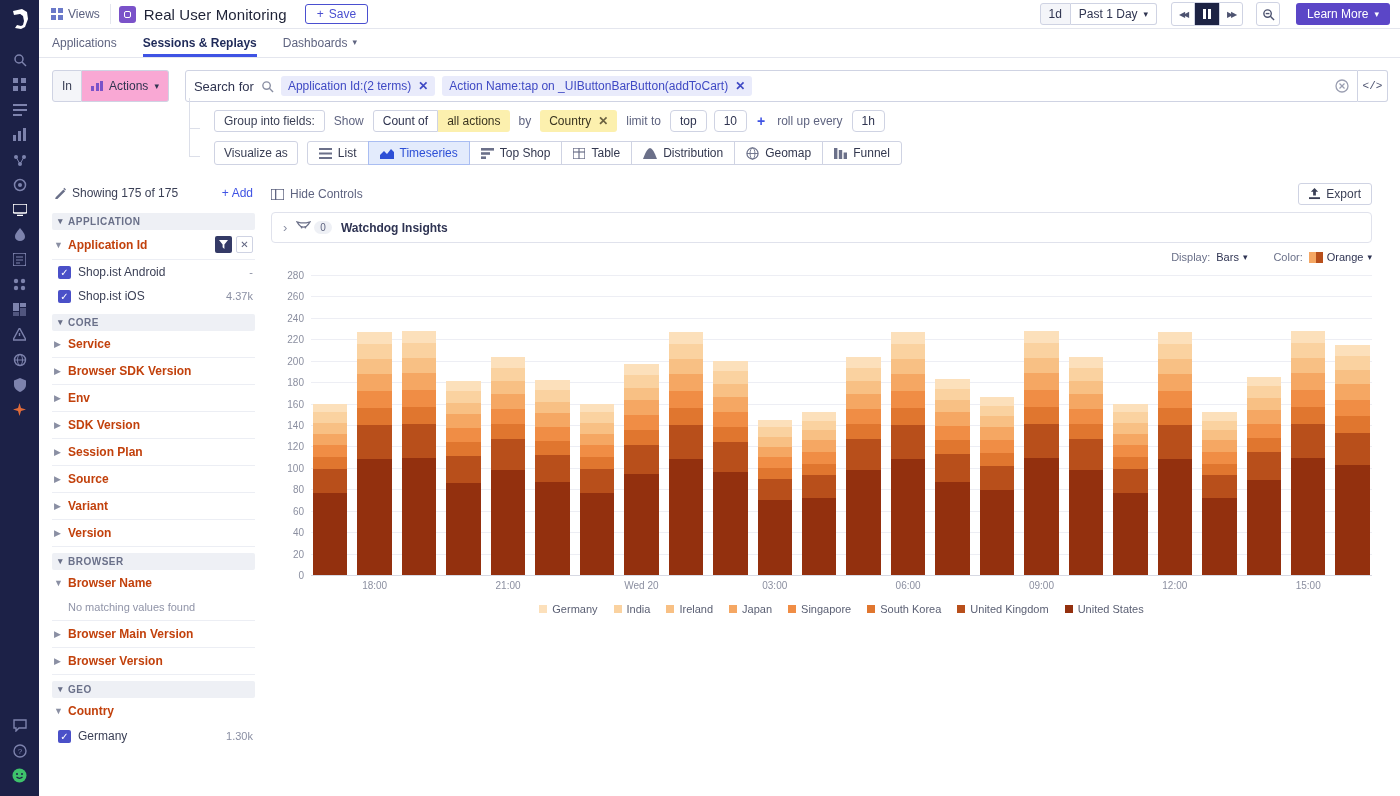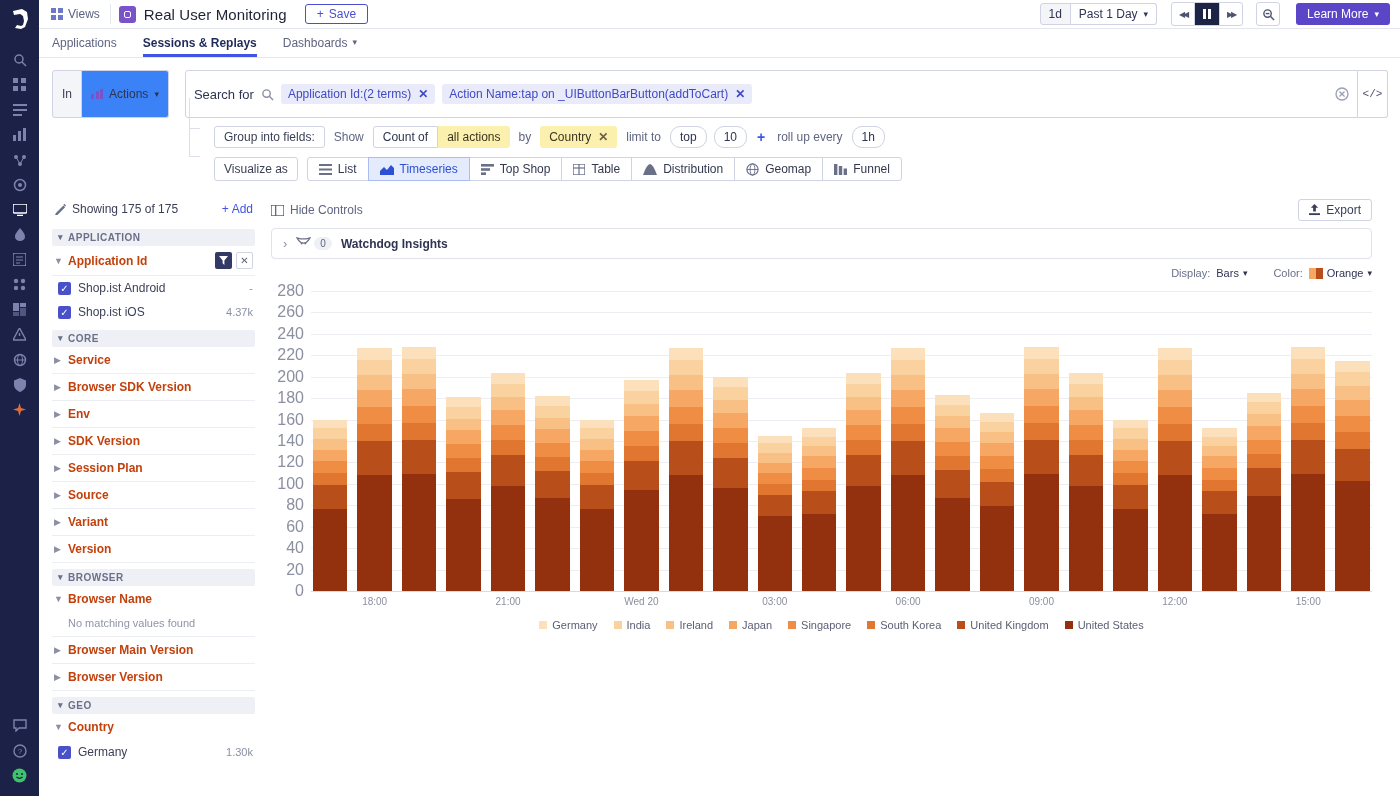--- a/index.html
+++ b/index.html
@@ -42,36 +42,36 @@
   .caret { font-size:9px; line-height:1; }
 
   .tabs { height:29px; border-bottom:1px solid #e4e6ee; display:flex; align-items:stretch; padding-left:13px; gap:26px; flex:none; }
   .tab { display:flex; align-items:center; gap:5px; color:#5f6480; cursor:pointer; border-bottom:3px solid transparent; padding-top:2px; }
   .tab.active { color:#1f2a59; font-weight:600; border-bottom-color:#3f53e4; }
 
   
   .query { padding:12px 12px 10px 13px; position:relative; flex:none; }
   .qrow1 { display:flex; align-items:stretch; gap:0; }
   .in-box { border:1px solid #cfd3e3; background:#f4f5f9; border-radius:3px 0 0 3px; padding:4px 9px; display:flex; align-items:center; color:#3a3f55; }
-  .actions-dd { border:1px solid #cfd3e3; border-left:none; border-radius:0 3px 3px 0; background:#3b82f6; padding:16px 9px; display:flex; align-items:center; gap:6px; cursor:pointer; font-weight:500; color:#2f3450;text-align:right; }
+  .actions-dd { border:1px solid #cfd3e3; border-left:none; border-radius:0 3px 3px 0; background:#f9a8d4; padding:8px 9px; display:flex; align-items:center; gap:6px; cursor:pointer; font-weight:500; color:#2f3450;text-align:right; }
   .actions-bars { display:flex; gap:1.5px; align-items:flex-end; height:10px; }
   .actions-bars i { width:3px; background:#7a52c9; display:block; }
   .search-field { flex:1; margin-left:16px; border:1px solid #cfd3e3; border-radius:3px 0 0 3px; background:#fff; display:flex; align-items:center; gap:7px; padding:0 8px; min-width:0; }
   .sf-label { color:#2f3450; font-size:13px; white-space:nowrap; }
   .tok { background:#e9ebfb; color:#3f49c4; border-radius:3px; padding:3px 7px; display:flex; align-items:center; gap:7px; white-space:nowrap; cursor:pointer; }
   .tok .x { font-weight:700; cursor:pointer; color:#3f49c4; }
   .sf-spacer { flex:1; }
   .code-btn { border:1px solid #cfd3e3; border-left:none; border-radius:0 3px 3px 0; background:#fff; width:30px; display:flex; align-items:center; justify-content:center; color:#4d5370; font-size:11px; cursor:pointer; font-family:"Liberation Mono", monospace; }
   .vline { position:absolute; left:150px; top:40px; width:1px; height:58px; background:#dcdfe9; }
   .hstub { position:absolute; left:150px; width:11px; height:1px; background:#dcdfe9; }
   .qrow2 { margin:8px 0 0 162px; display:flex; align-items:center; gap:7px; flex-wrap:nowrap; }
   .qrow3 { margin:9px 0 0 162px; display:flex; align-items:stretch; }
   .glabel { border:1px solid #cfd3e3; border-radius:3px; background:#fff; padding:3px 9px; color:#3a3f55; }
   .plain { color:#5f6480; padding:0 2px; }
-  .wpill { border:1px solid #cfd3e3; border-radius:10px; background:#fff; padding:3px 9px; color:#2f3450; cursor:pointer; }
+  .wpill { border:1px solid #cfd3e3; border-radius:4px; background:#fff; padding:3px 9px; color:#2f3450; cursor:pointer; }
   .ypill { background:#fcf0ae; border-radius:3px; padding:4px 9px; color:#3a3420; display:flex; align-items:center; gap:7px; cursor:pointer; }
   .ypill .x { font-weight:700; color:#6b6240; cursor:pointer; }
   .joined { display:flex; }
   .joined .wpill:first-child { border-radius:3px 0 0 3px; }
   .joined .ypill { border-radius:0 3px 3px 0; }
   .plusbtn { color:#3f53e4; font-weight:700; font-size:14px; padding:0 3px; cursor:pointer; }
   .viz-label { border:1px solid #cfd3e3; border-radius:3px; background:#fff; padding:4px 9px; color:#3a3f55; margin-right:9px; display:flex; align-items:center; }
   .seg-group { display:flex; }
   .viz-btn { border:1px solid #cfd3e3; margin-left:-1px; background:#fff; padding:4px 11px; display:flex; align-items:center; gap:6px; color:#33384f; cursor:pointer; white-space:nowrap; }
   .viz-btn:first-child { margin-left:0; border-radius:3px 0 0 3px; }
@@ -115,21 +115,21 @@
   .disp-row { display:flex; align-items:center; justify-content:flex-end; gap:6px; height:28px; font-size:11px; color:#6a7089; flex:none; }
   .disp-val { color:#2f3453; display:flex; align-items:center; gap:4px; cursor:pointer; }
   .swatch2 { display:flex; }
   .swatch2 i { width:7px; height:11px; display:block; }
   .gap18 { width:14px; }
 
   .chart-wrap { margin-left:40px; margin-top:4px; }
   .plot { position:relative; height:300px; }
   .gridline { position:absolute; left:0; right:0; height:1px; background:#edeef4; }
   .gridline.baseline { background:#d7d9e3; }
-  .ytick { position:absolute; right:100%; transform:translateY(-50%); padding-right:7px; font-size:16px; color:#8b8fa0; }
+  .ytick { position:absolute; right:100%; transform:translateY(-50%); padding-right:7px; font-size:10px; color:#8b8fa0; }
   .bars-row { position:absolute; inset:0; display:flex; align-items:flex-end; gap:10px; padding:0 2px; }
   .bar { flex:1; display:flex; flex-direction:column-reverse; cursor:crosshair; }
   .seg { width:100%; }
   .x-axis { display:flex; gap:10px; padding:5px 2px 0; }
   .xslot { flex:1; text-align:center; font-size:10px; color:#8b8fa0; white-space:nowrap; }
   .legend { display:flex; justify-content:center; gap:16px; margin-top:12px; }
   .legend-item { display:flex; align-items:center; gap:5px; font-size:11px; color:#5a5f73; cursor:pointer; }
   .legend-swatch { width:8px; height:8px; display:inline-block; }
 </style>
 </head>

